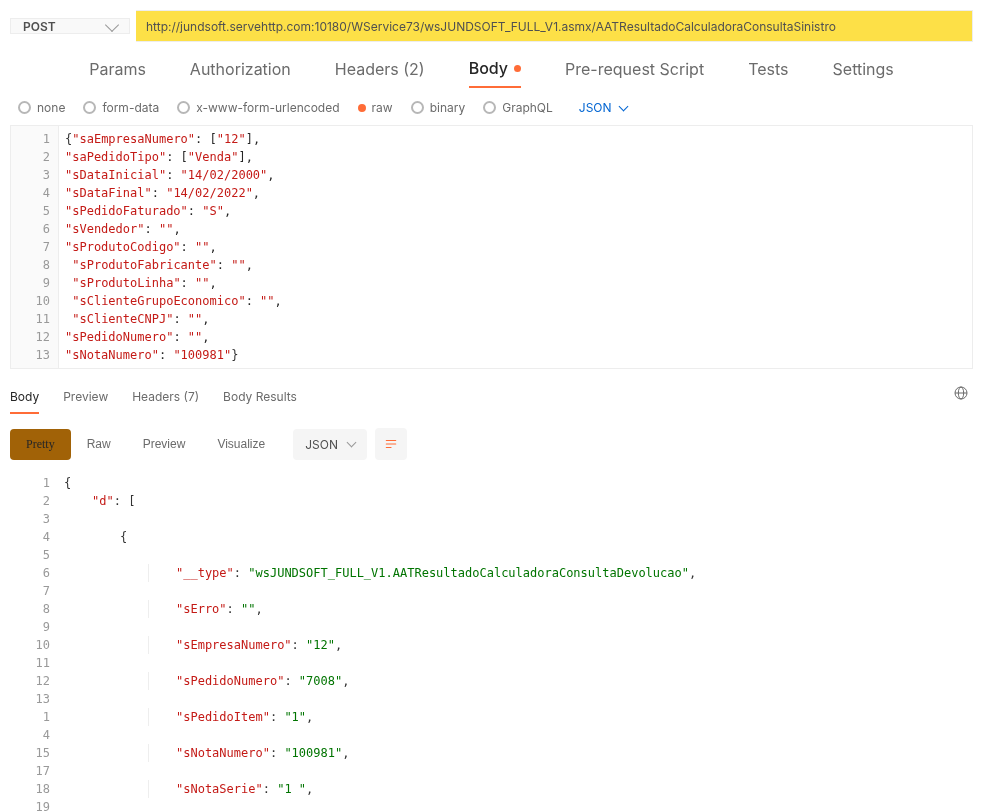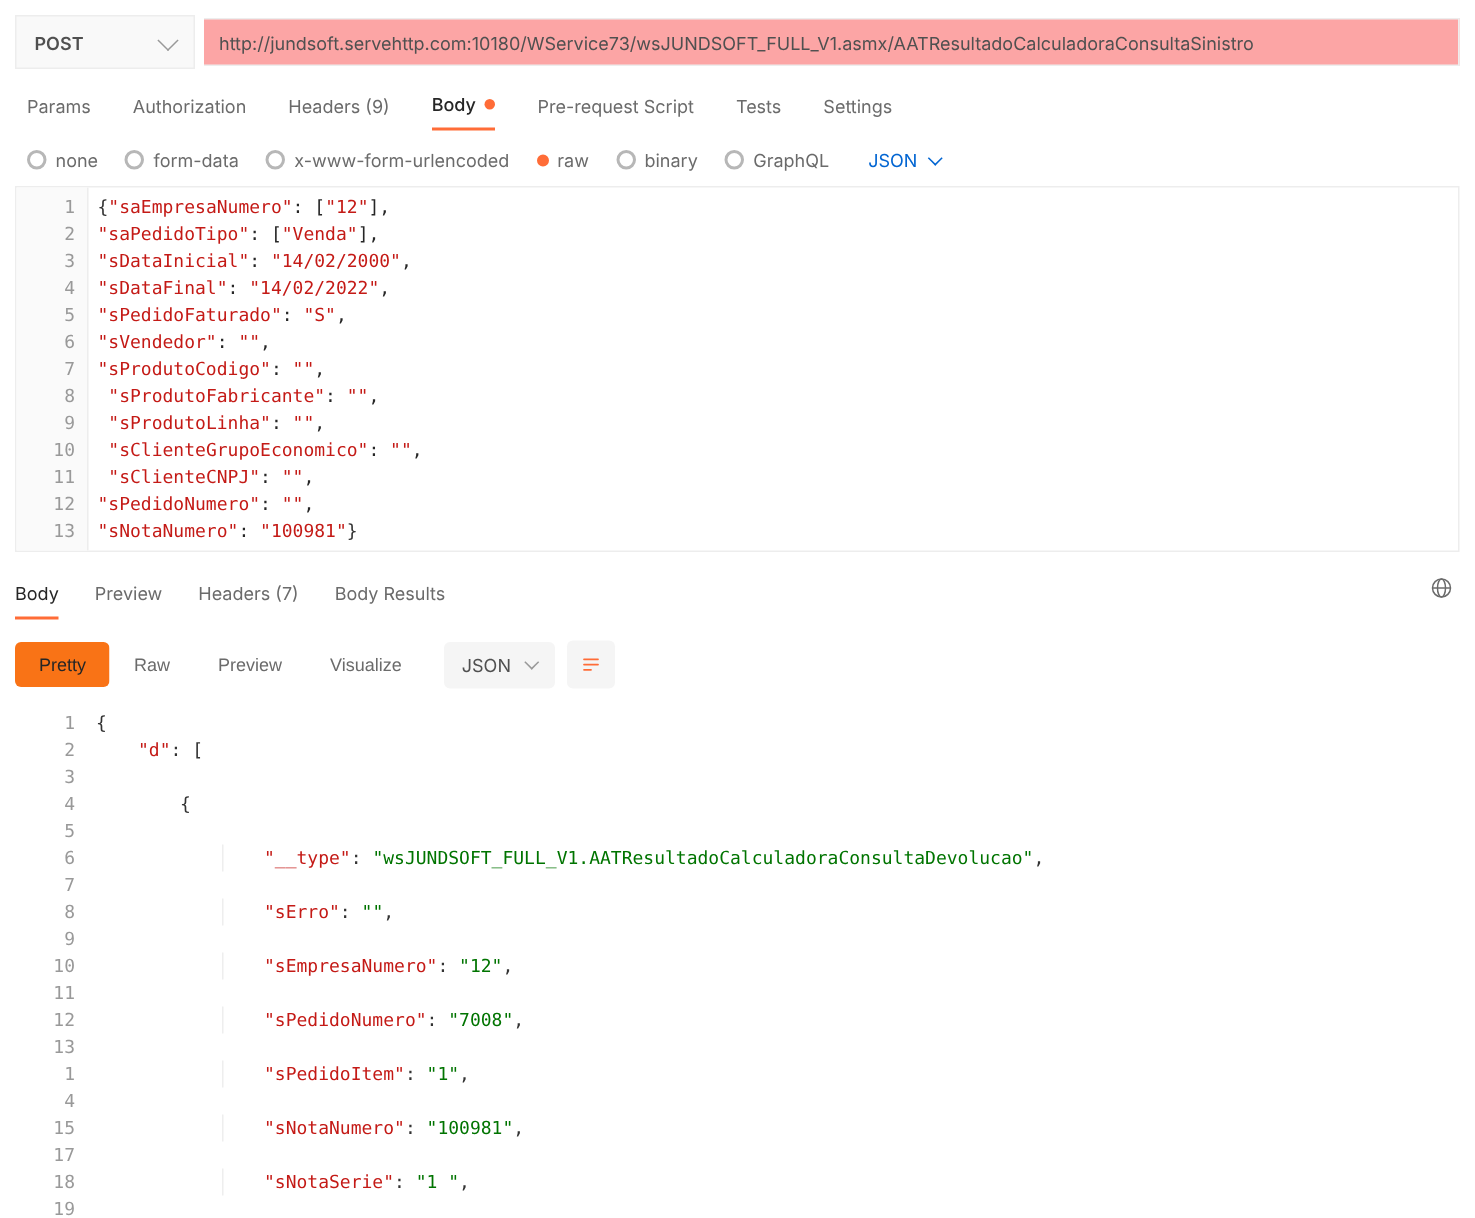--- a/index.html
+++ b/index.html
@@ -1,22 +1,22 @@
 <!DOCTYPE html>
 <html><head>
 <meta charset="utf-8">
 <style>
   * { box-sizing: border-box; }
   body { margin:0; font-family: Inter, -apple-system, "Segoe UI", system-ui, sans-serif; font-size:12px; color:#555; background:#fff; width:983px; }
   .row { display:flex; align-items:center; }
   .topbar { width:983px; padding:10px 10px 0 10px; gap:6px; }
-  .method { background:#f9f9f9; border:1px solid #ededed; color:#505050; height:36px; width:120px; display:flex; align-items:center; justify-content:space-between; padding:0 12px; font-size:12px; font-weight:600; }
-  .url { flex:1; border:1px solid #ededed; border-left:none; height:32px; display:flex; align-items:center; padding:0 10px; color:#505050; font-size:12px; background:#fca5a5;}
+  .method { background:#f9f9f9; border:1px solid #ededed; color:#505050; height:16px; width:120px; display:flex; align-items:center; justify-content:space-between; padding:0 12px; font-size:12px; font-weight:600; }
+  .url { flex:1; border:1px solid #ededed; border-left:none; height:32px; display:flex; align-items:center; padding:0 10px; color:#505050; font-size:12px; background:#fde047;}
   .chev { width:10px; height:10px; transform:rotate(45deg); border-right:1.5px solid #999; border-bottom:1.5px solid #999; margin-top:-3px;}
-  .tabs { display:flex; gap:28px; padding:16px 18px 0 18px; color:#6b6b6b; font-size:12px; }
+  .tabs { display:flex; gap:44px; padding:16px 18px 0 18px; color:#6b6b6b; font-size:16px;justify-content:center; }
   .tab { padding-bottom:8px; cursor:pointer; display:flex; align-items:center; gap:6px;}
   .tab.active { color:#262626; font-weight:500; border-bottom:2px solid #ff6c37;}
   .dot-on { width:7px; height:7px; border-radius:50%; background:#ff6c37;}
   .bodytypes { display:flex; gap:18px; padding:12px 18px 10px 18px; align-items:center; }
   .radio { width:13px; height:13px; border-radius:50%; border:2px solid #b7b7b7; display:inline-block;}
   .radio.on { width:6px; height:6px; border:4px solid #ff6c37; }
   .btype { display:flex; align-items:center; gap:6px; color:#6b6b6b; cursor:pointer;}
   .btype span.lbl { font-size:12px; }
   .json-dd { color:#0265d2; display:flex; align-items:center; gap:8px; cursor:pointer; margin-left:8px;}
   .json-dd .chev { border-color:#0265d2; width:7px; height:7px;}
@@ -26,21 +26,21 @@
   pre.code { margin:0; padding:4px 6px; font-family:"SFMono-Regular","Menlo","Consolas",monospace; font-size:12px; line-height:18px; color:#262626; white-space:pre; }
   .k { color:#c41a16; }   
   .s { color:#007400; }   
   .p { color:#333; }
   .restabs { display:flex; gap:24px; padding:20px 10px 0 10px; color:#6b6b6b; font-size:12px; position:relative;}
   .restab { padding-bottom:8px; cursor:pointer;}
   .restab.active { color:#262626; border-bottom:2px solid #ff6c37;}
   .globe-icon { position:absolute; right:14px; top:16px; width:16px;height:16px;}
   .viewbar { display:flex; gap:0; padding:14px 10px 10px 10px; align-items:center;}
   .vbtn { background:#fff; color:#6b6b6b; padding:8px 16px; font-size:12px; border:none; cursor:pointer;}
-  .vbtn.active { background:#f97316; color:#262626; border-radius:4px;}
+  .vbtn.active { background:#a16207; color:#262626; border-radius:4px;font-family:Liberation Serif, serif;}
   .dd { background:#f5f5f5; color:#505050; display:flex; align-items:center; gap:10px; padding:8px 12px; border-radius:4px; cursor:pointer; margin-left:12px;}
   .dd .chev { width:7px;height:7px;}
   .iconbtn { background:#f5f5f5; width:32px;height:32px; border-radius:4px; margin-left:8px; display:flex; align-items:center; justify-content:center; cursor:pointer;}
   .reseditor { display:flex; padding:0 10px 10px 10px; }
   .ind1 { padding-left:28px; display:block;}
   .ind2 { padding-left:56px; display:block; position:relative;}
   .ind4 { padding-left:112px; display:block; position:relative;}
   .guide::before { content:""; position:absolute; left:56px; top:0; bottom:0; border-left:1px solid #eee;}
   .guide2::before { content:""; position:absolute; left:84px; top:0; bottom:0; border-left:1px solid #eee;}
   .ln { position:relative;}
@@ -54,21 +54,21 @@
     <span class="chev"></span>
   </div>
   <div class="url">
     <span>http://jundsoft.servehttp.com:10180/WService73/wsJUNDSOFT_FULL_V1.asmx/AATResultadoCalculadoraConsultaSinistro</span>
   </div>
 </div>
 
 <div class="tabs">
   <div class="tab">Params</div>
   <div class="tab">Authorization</div>
-  <div class="tab">Headers (9)</div>
+  <div class="tab">Headers (2)</div>
   <div class="tab active">
     <span>Body</span>
     <span class="dot-on"></span>
   </div>
   <div class="tab">Pre-request Script</div>
   <div class="tab">Tests</div>
   <div class="tab">Settings</div>
 </div>
 
 <div class="bodytypes">

